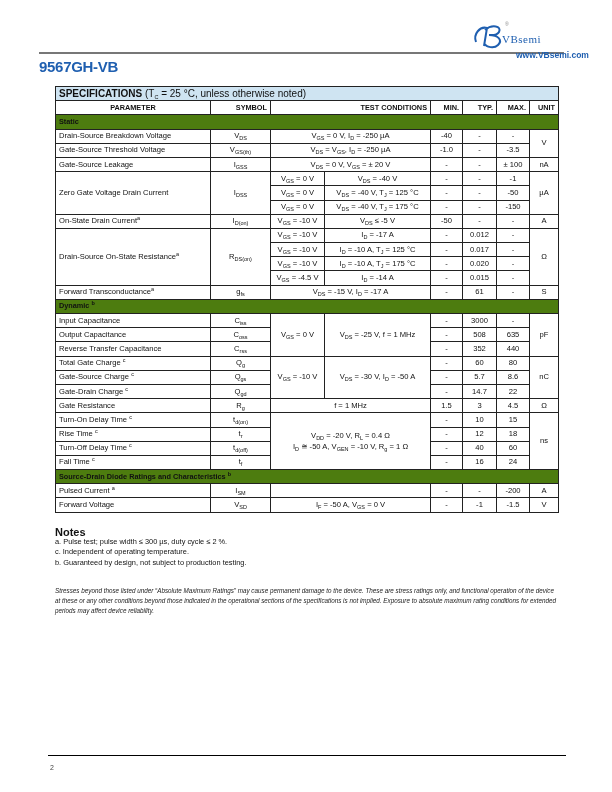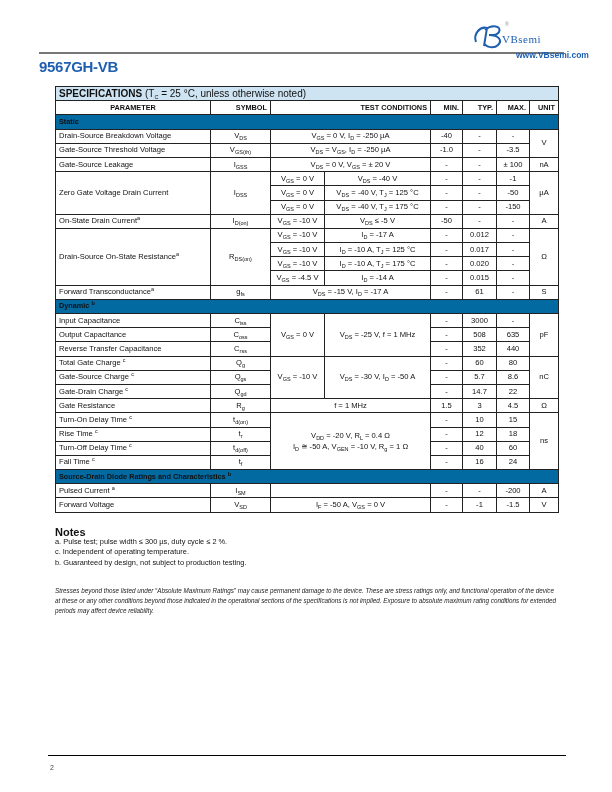--- a/index.html
+++ b/index.html
@@ -10,21 +10,21 @@
   .logo-mark{position:absolute;left:0;top:0;}
   .logo-text{position:absolute;left:30px;top:11px;font-family:"Liberation Serif",serif;font-size:11px;color:#1f5fb0;letter-spacing:0.5px;}
   .logo-url{position:absolute;left:12px;top:28px;font-size:8.5px;font-weight:bold;color:#1f5fb0;margin-left:32px;}
   .reg{position:absolute;left:33px;top:-1px;font-size:5px;color:#888;}
 
   table.spec{position:absolute;left:55px;top:86px;width:503px;border-collapse:collapse;font-size:7.6px;table-layout:fixed;}
   table.spec td{border:0.8px solid #222;padding:0 3px;height:13.2px;line-height:10px;vertical-align:middle;white-space:nowrap;overflow:hidden;}
   .c{text-align:center;}
   .hdr td{font-weight:bold;text-align:right;font-size:7.3px;}
   .hdr td.pl{text-align:center;}
-  .section td{background:#0369a1;font-weight:bold;font-size:7.3px;}
+  .section td{background:#4d7c0f;font-weight:bold;font-size:7.3px;}
   .caption td{background:#cfe4f2;font-size:10px;height:16px;}
   .caption b{font-size:10px;margin-top:21px;}
   sub{font-size:5.5px;vertical-align:-1.5px;line-height:0;}
   sup{font-size:5.5px;vertical-align:3px;line-height:0;}
 
   .notes{position:absolute;left:55px;top:527px;font-size:7.4px;line-height:10.2px;}
   .notes .nh{font-weight:bold;font-size:11px;}
   .stress{position:absolute;left:55px;top:586px;width:505px;font-size:6.3px;font-style:italic;line-height:10px;color:#222;}
   .rule-bot{position:absolute;left:48px;top:755px;width:518px;height:1px;background:#000;}
   .pageno{position:absolute;left:50px;top:764px;font-size:7px;color:#444;}

